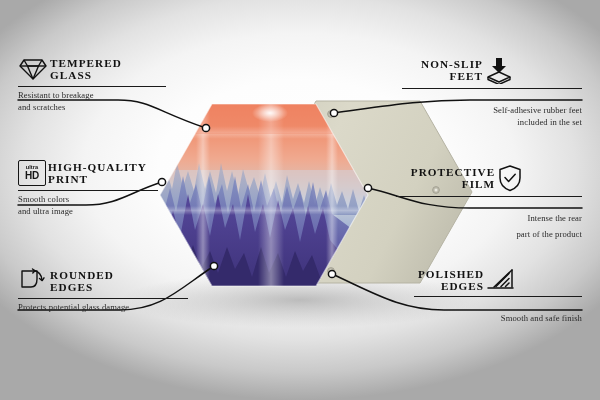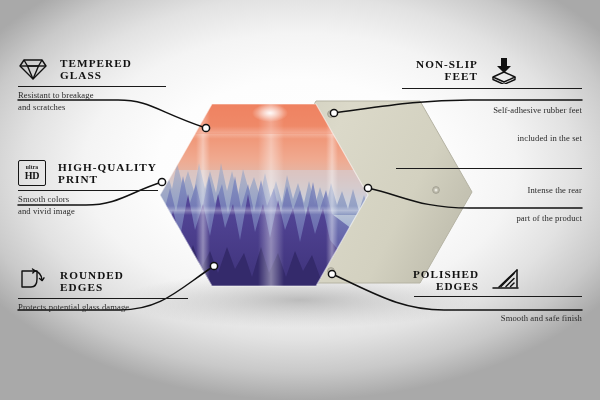--- a/index.html
+++ b/index.html
@@ -12,21 +12,21 @@
   #stage{
     position:absolute;inset:0;width:600px;height:400px;overflow:hidden;
     background:
       radial-gradient(ellipse 62% 58% at 50% 42%,
         #ffffff 0%, #fdfdfd 38%, #f4f4f4 58%, #e2e2e2 74%, #c9c9c9 88%, #a9a9a9 100%);
   }
   .svg-layer{position:absolute;inset:0;width:600px;height:400px;}
 
   
   .feature{position:absolute;}
-  .feat-head{display:flex;align-items:center;gap:12px;}
+  .feat-head{display:flex;align-items:center;gap:2px;}
   .feat-head.right{flex-direction:row;justify-content:center;}
   .titlewrap{display:flex;flex-direction:column;line-height:1.08;}
   .f-title{
     font-family:"Liberation Serif", serif;
     font-size:11.2px;font-weight:700;letter-spacing:1.05px;
     color:#111;text-transform:uppercase;white-space:nowrap;
   }
   .left .f-title{text-align:left;}
   .right .f-title{text-align:right;}
   .rule{height:1px;background:#1a1a1a;margin-top:4px;}
@@ -36,21 +36,21 @@
     letter-spacing:.1px;white-space:nowrap;
   }
   .left .f-desc{text-align:left;}
   .right .f-desc{text-align:right;margin-top:16px;}
   .icon{display:block;flex:0 0 auto;}
 
   
   .hd-badge{
     width:26px;height:24px;border:1.6px solid #141414;border-radius:2px;
     display:flex;flex-direction:column;align-items:center;justify-content:center;
-    font-family:Liberation Serif, serif;color:#141414;line-height:1;
+    font-family:Liberation Sans, sans-serif;color:#141414;line-height:1;
   }
   .hd-badge .u{font-size:5.6px;font-weight:700;letter-spacing:.1px;margin-bottom:1px;}
   .hd-badge .h{font-size:10px;font-weight:700;letter-spacing:-.2px;}
 
   
   #f-tempered{left:18px;top:56px;width:230px;}
   #f-print{left:18px;top:160px;width:230px;}
   #f-rounded{left:18px;top:268px;width:230px;}
   #f-feet{right:18px;top:56px;width:230px;}
   #f-film{right:18px;top:164px;width:230px;}
@@ -241,21 +241,21 @@
         <span class="u">ultra</span>
         <span class="h">HD</span>
       </div>
       <div class="titlewrap">
         <span class="f-title">HIGH-QUALITY</span>
         <span class="f-title">PRINT</span>
       </div>
     </div>
     <div class="rule" style="width:140px"></div>
     <div class="f-desc">Smooth colors</div>
-    <div class="f-desc" style="margin-top:0">and vivid image</div>
+    <div class="f-desc" style="margin-top:0">and ultra image</div>
   </div>
 
   <div class="feature left" id="f-rounded">
     <div class="feat-head left">
       <svg class="icon" width="30" height="26" viewBox="0 0 30 26">
         <g fill="none" stroke="#111" stroke-width="1.4" stroke-linejoin="round" stroke-linecap="round">
           <path d="M4,3 L4,19 L13,19 C17.5,19 19,16 19,11 L19,3 Z"></path>
           <path d="M16,2.5 C21,3.5 23.5,7 24,12"></path>
           <path d="M14.5,1 L17,2.8 L14.8,5"></path>
           <path d="M21.5,10.5 L24.2,12.6 L26,9.8"></path>
@@ -279,27 +279,39 @@
       <svg class="icon" width="28" height="28" viewBox="0 0 28 28">
         <g fill="none" stroke="#111" stroke-width="1.4" stroke-linejoin="round">
           <path d="M11,2 L17,2 L17,10 L21,10 L14,17 L7,10 L11,10 Z" fill="#111" stroke="none"></path>
           <path d="M14,16 L25,21 L14,26 L3,21 Z"></path>
           <path d="M3,21 L3,23.5 L14,28.5 L25,23.5 L25,21"></path>
         </g>
       </svg>
     </div>
     <div class="rule" style="width:180px;margin-left:auto"></div>
     <div class="f-desc">Self-adhesive rubber feet</div>
-    <div class="f-desc" style="margin-top:16px">included in the set</div>
+    <div class="f-desc" style="margin-top:0">included in the set</div>
   </div>
 
   <div class="feature right" id="f-film">
+    <div class="feat-head right">
+      <div class="titlewrap">
+        <span class="f-title">PROTECTIVE</span>
+        <span class="f-title">FILM</span>
+      </div>
+      <svg class="icon" width="26" height="28" viewBox="0 0 26 28">
+        <g fill="none" stroke="#111" stroke-width="1.5" stroke-linejoin="round" stroke-linecap="round">
+          <path d="M13,2 L23,5.5 L23,14 C23,20 18.5,24.5 13,26.5 C7.5,24.5 3,20 3,14 L3,5.5 Z"></path>
+          <path d="M8,13.6 L11.6,17.4 L18.2,10.2"></path>
+        </g>
+      </svg>
+    </div>
     <div class="rule" style="width:186px;margin-left:auto"></div>
     <div class="f-desc">Intense the rear</div>
-    <div class="f-desc" style="margin-top:16px">part of the product</div>
+    <div class="f-desc" style="margin-top:4px">part of the product</div>
   </div>
 
   <div class="feature right" id="f-polished">
     <div class="feat-head right">
       <div class="titlewrap">
         <span class="f-title">POLISHED</span>
         <span class="f-title">EDGES</span>
       </div>
       <svg class="icon" width="30" height="24" viewBox="0 0 30 24">
         <g stroke="#111" stroke-width="1.5" stroke-linecap="round">

